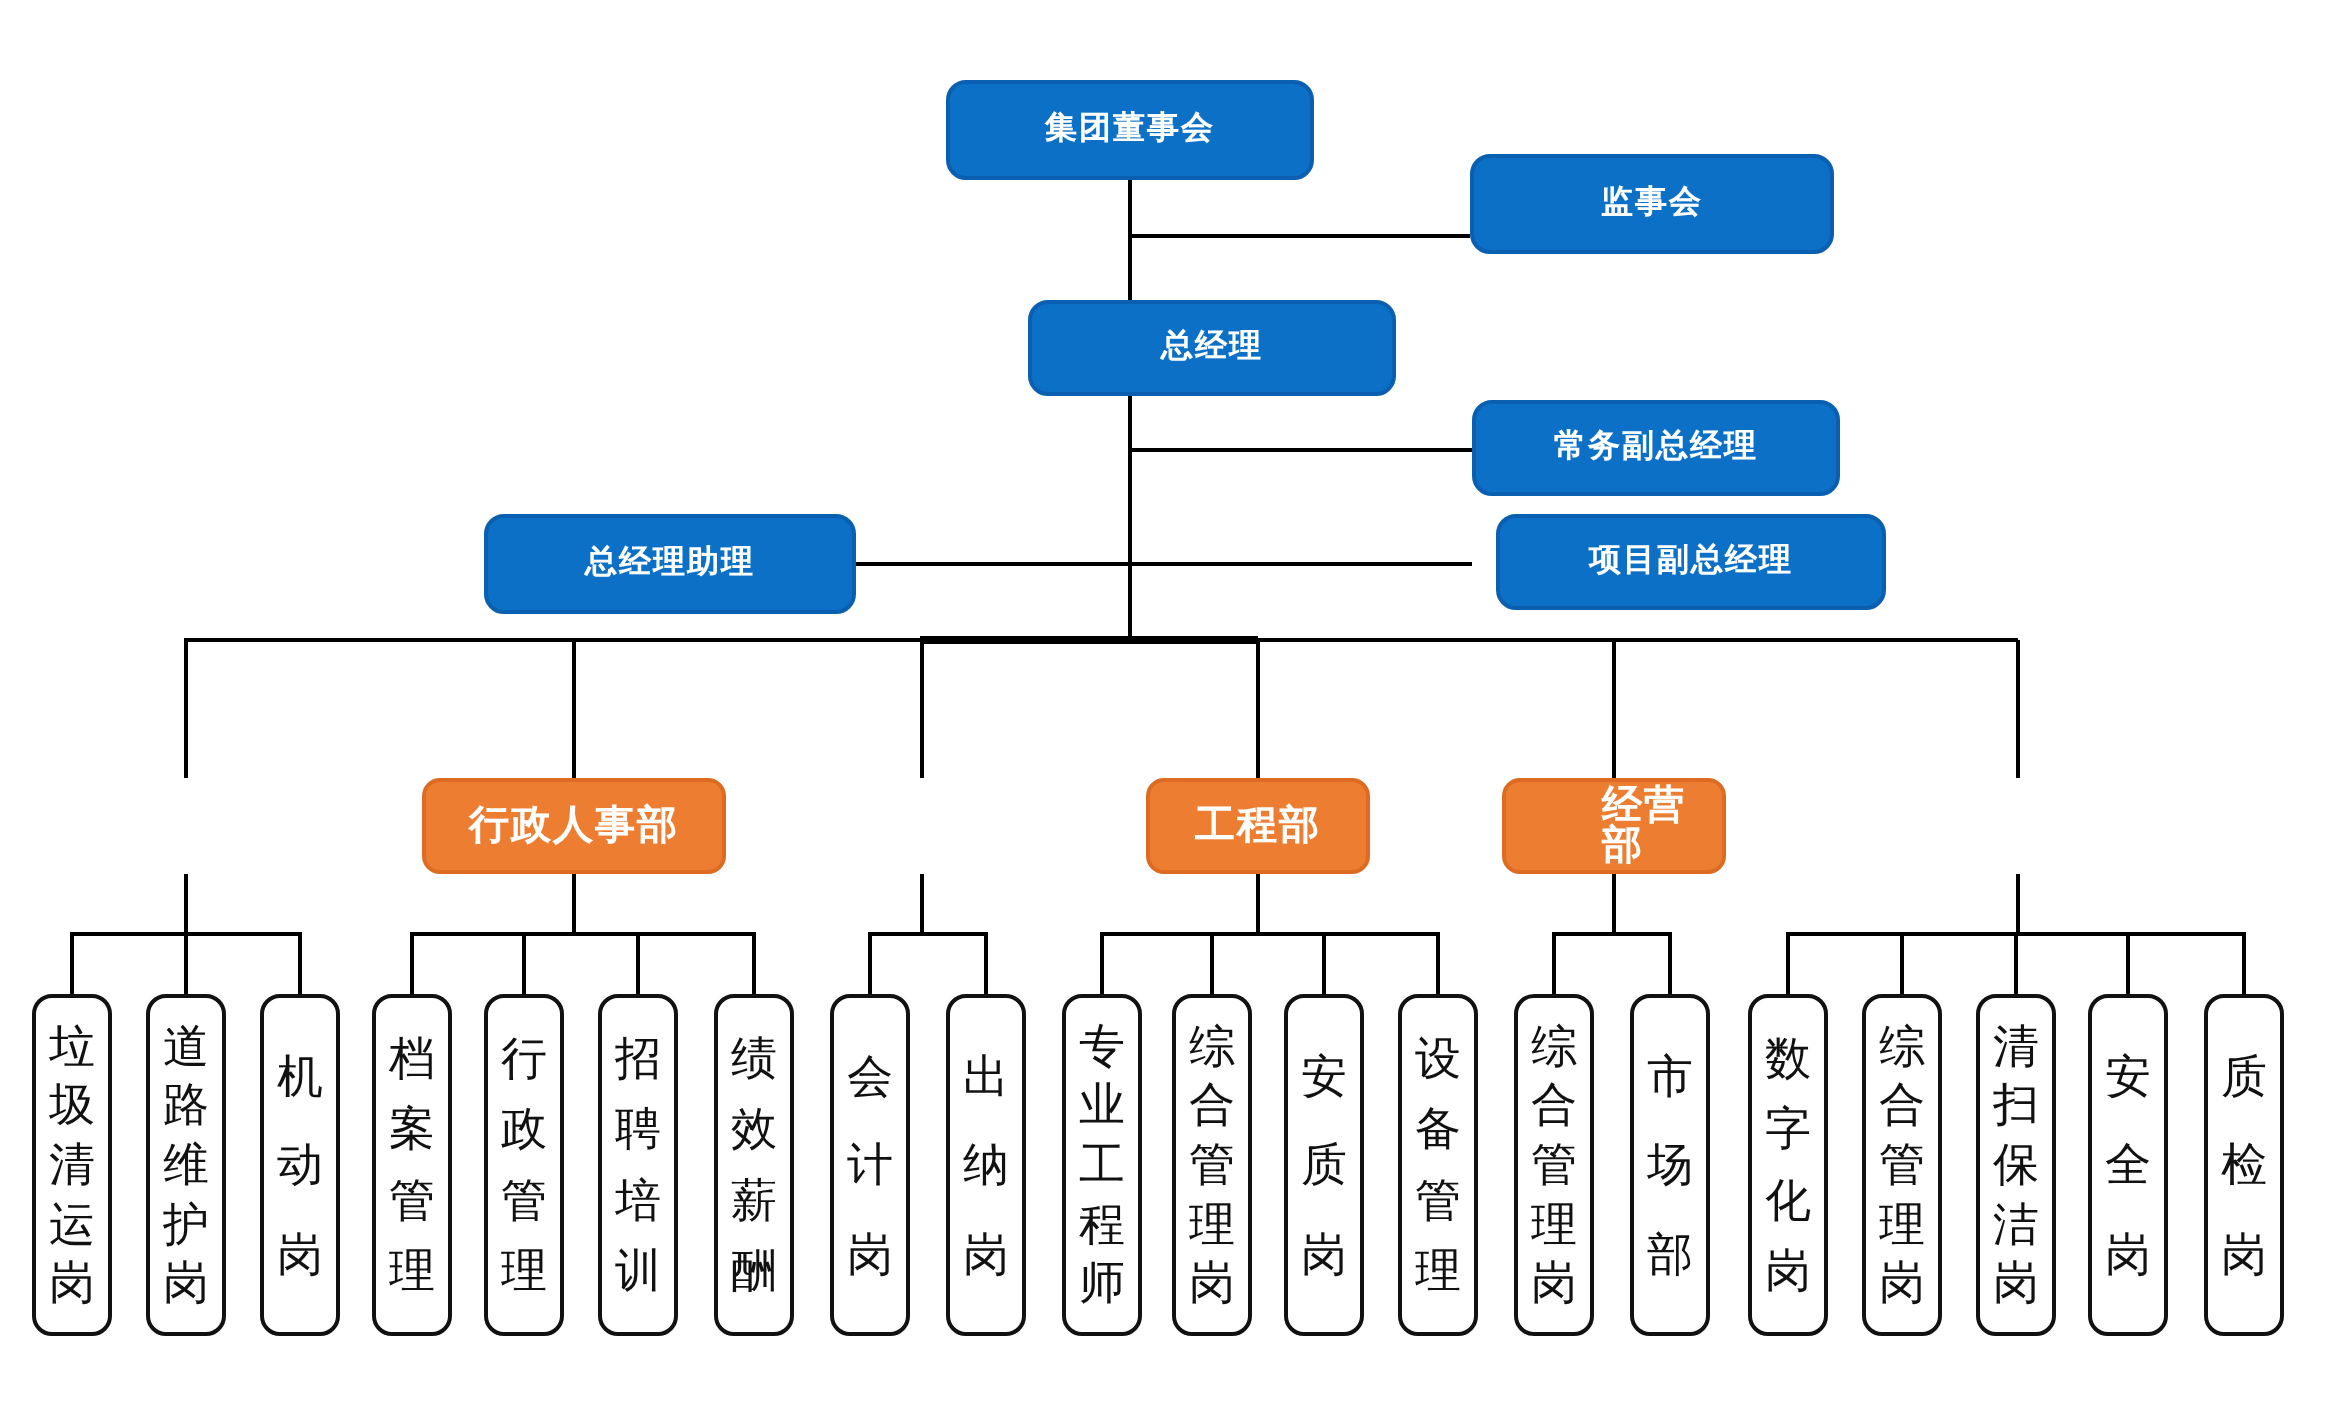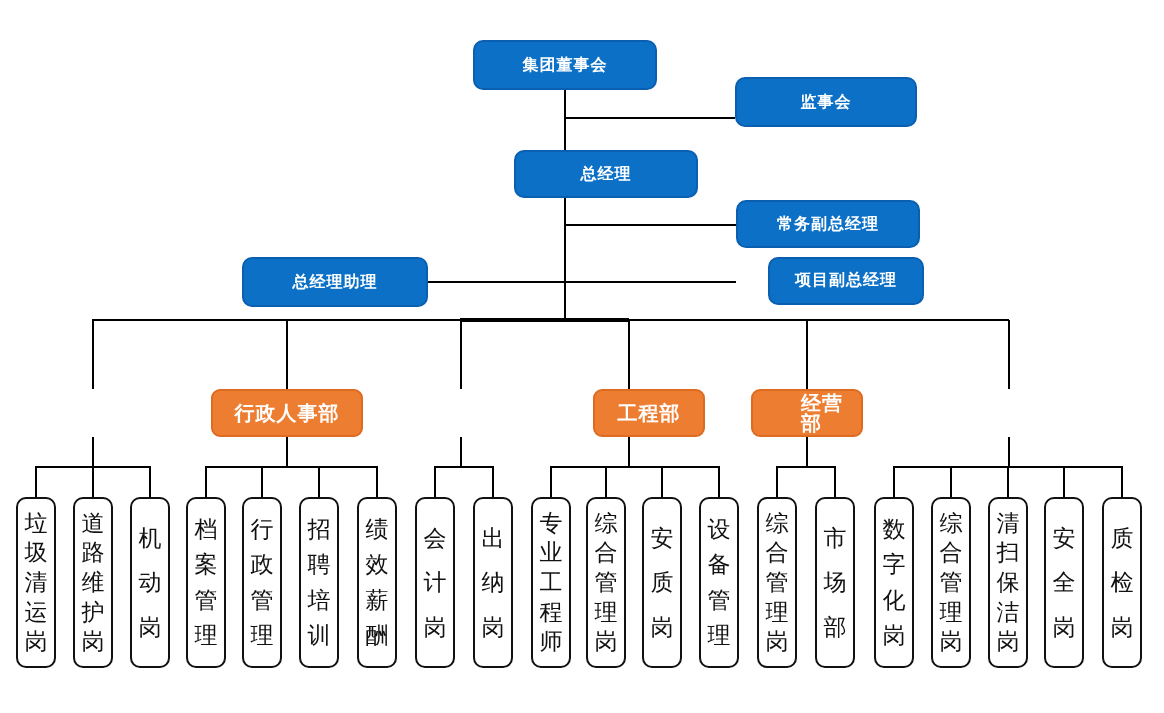--- a/index.html
+++ b/index.html
@@ -72,24 +72,24 @@
   <div class="line" style="left:950px;top:466px;width:1.5px;height:31px;"></div>
   <div class="line" style="left:1007px;top:466px;width:1.5px;height:31px;"></div>
   <div class="line" style="left:1063px;top:466px;width:1.5px;height:31px;"></div>
   <div class="line" style="left:1121px;top:466px;width:1.5px;height:31px;"></div>
 
   <div class="node blue" style="left:473px;top:40px;width:184px;height:50px;">集团董事会</div>
   <div class="node blue" style="left:735px;top:77px;width:182px;height:50px;">监事会</div>
   <div class="node blue" style="left:473px;top:150px;width:184px;height:48px;margin-left:41px;">总经理</div>
   <div class="node blue" style="left:242px;top:257px;width:186px;height:50px;">总经理助理</div>
   <div class="node blue" style="left:736px;top:200px;width:184px;height:48px;">常务副总经理</div>
-  <div class="node blue" style="left:768px;top:257px;width:156px;height:48px;font-family:Liberation Mono, monospace;">项目副总经理</div>
+  <div class="node blue" style="left:748px;top:257px;width:195px;height:48px;">项目副总经理</div>
 
   <div class="node orange" style="left:211px;top:389px;width:152px;height:48px;text-align:right;">行政人事部</div>
-  <div class="node orange" style="left:573px;top:389px;width:112px;height:48px;margin-left:20px;">工程部</div>
+  <div class="node orange" style="left:573px;top:389px;width:112px;height:48px;">工程部</div>
   <div class="node orange" style="left:751px;top:389px;width:112px;height:48px;padding-left:48px;">经营部</div>
 
   <div class="node leaf" style="left:16px;top:497px;width:40px;height:171px;">
       <span>垃</span>
       <span>圾</span>
       <span>清</span>
       <span>运</span>
       <span>岗</span>
     </div>
   <div class="node leaf" style="left:73px;top:497px;width:40px;height:171px;">

